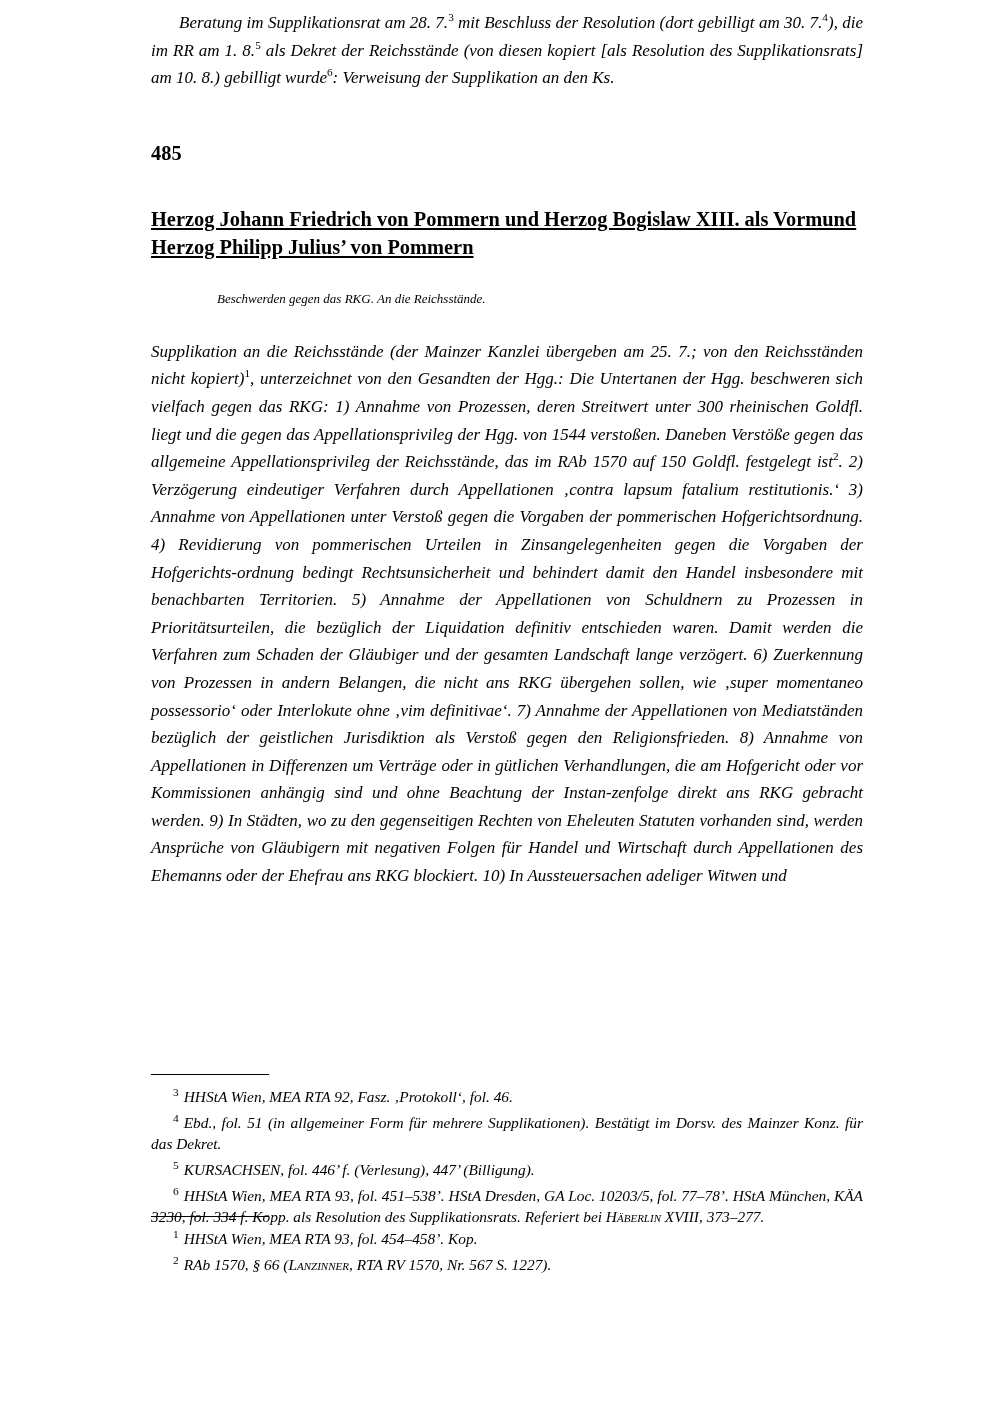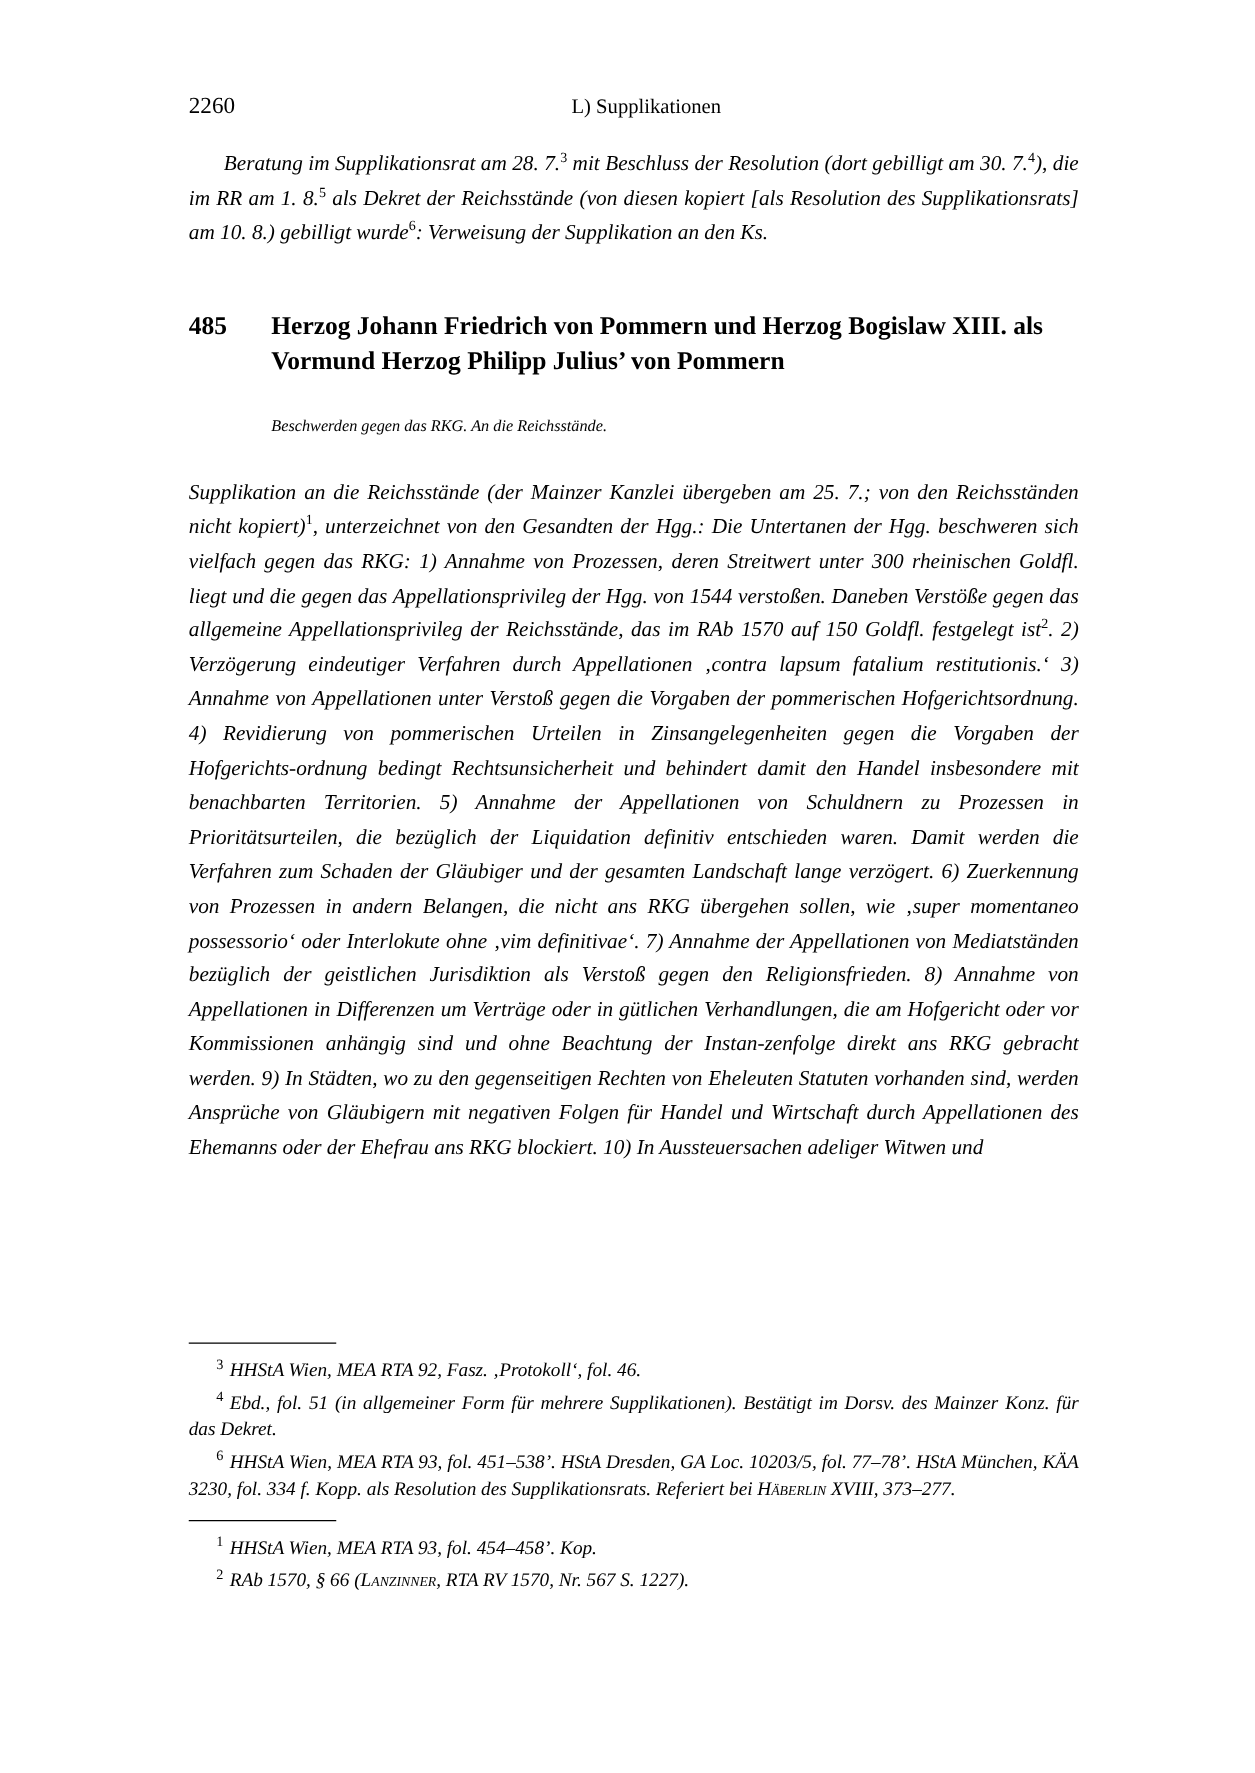--- a/index.html
+++ b/index.html
@@ -73,29 +73,31 @@
 
   
   .entry-heading {
     margin-top: 47px;
     display: flex;
     align-items: flex-start;
     font-style: normal;
     font-weight: bold;
     font-size: 20.4px;
     line-height: 28.5px;
+    flex-direction: column;
   }
   .entry-number {
     width: 66px;
     flex: 0 0 66px;
     font-weight: bold;
   }
   .entry-title {
     flex: 1 1 auto;
     font-weight: bold;
+    text-decoration: underline;
   }
 
   .entry-subtitle {
     margin-top: 24px;
     margin-left: 66px;
     font-style: italic;
     font-weight: normal;
     font-size: 13px;
     line-height: 26px;
   }
@@ -147,24 +149,20 @@
     line-height: 0;
   }
 </style>
 </head>
 <body>
 
 <div class="page">
 
   <div class="content">
 
-    <div class="running-head">
-      <span class="folio">2260</span>
-      <span class="head-title">L) Supplikationen</span>
-    </div>
 
     <div class="intro-block">
       <p class="para indent-first"><span>Beratung im Supplikationsrat am 28. 7.</span><sup class="ref">3</sup><span> mit Beschluss der Resolution (dort gebilligt am 30. 7.</span><sup class="ref">4</sup><span>), die im RR am 1. 8.</span><sup class="ref">5</sup><span> als Dekret der Reichsstände (von diesen kopiert [als Resolution des Supplikationsrats] am 10. 8.) gebilligt wurde</span><sup class="ref">6</sup><span>: Verweisung der Supplikation an den Ks.</span></p>
     </div>
 
     <div class="entry-heading">
       <span class="entry-number">485</span>
       <span class="entry-title">Herzog Johann Friedrich von Pommern und Herzog Bogislaw XIII. als Vormund Herzog Philipp Julius’ von Pommern</span>
     </div>
 
@@ -173,20 +171,21 @@
     <div class="body-block">
       <p class="para"><span>Supplikation an die Reichsstände (der Mainzer Kanzlei übergeben am 25. 7.; von den Reichsständen nicht kopiert)</span><sup class="ref">1</sup><span>, unterzeichnet von den Gesandten der Hgg.: Die Untertanen der Hgg. beschweren sich vielfach gegen das RKG: 1) Annahme von Prozessen, deren Streitwert unter 300 rheinischen Goldfl. liegt und die gegen das Appellationsprivileg der Hgg. von 1544 verstoßen. Daneben Verstöße gegen das allgemeine Appellationsprivileg der Reichsstände, das im RAb 1570 auf 150 Goldfl. festgelegt ist</span><sup class="ref">2</sup><span>. 2) Verzögerung eindeutiger Verfahren durch Appellationen ‚contra lapsum fatalium restitutionis.‘ 3) Annahme von Appellationen unter Verstoß gegen die Vorgaben der pommerischen Hofgerichtsordnung. 4) Revidierung von pommerischen Urteilen in Zinsangelegenheiten gegen die Vorgaben der Hofgerichts-ordnung bedingt Rechtsunsicherheit und behindert damit den Handel insbesondere mit benachbarten Territorien. 5) Annahme der Appellationen von Schuldnern zu Prozessen in Prioritätsurteilen, die bezüglich der Liquidation definitiv entschieden waren. Damit werden die Verfahren zum Schaden der Gläubiger und der gesamten Landschaft lange verzögert. 6) Zuerkennung von Prozessen in andern Belangen, die nicht ans RKG übergehen sollen, wie ‚super momentaneo possessorio‘ oder Interlokute ohne ‚vim definitivae‘. 7) Annahme der Appellationen von Mediatständen bezüglich der geistlichen Jurisdiktion als Verstoß gegen den Religionsfrieden. 8) Annahme von Appellationen in Differenzen um Verträge oder in gütlichen Verhandlungen, die am Hofgericht oder vor Kommissionen anhängig sind und ohne Beachtung der Instan-zenfolge direkt ans RKG gebracht werden. 9) In Städten, wo zu den gegenseitigen Rechten von Eheleuten Statuten vorhanden sind, werden Ansprüche von Gläubigern mit negativen Folgen für Handel und Wirtschaft durch Appellationen des Ehemanns oder der Ehefrau ans RKG blockiert. 10) In Aussteuersachen adeliger Witwen und</span></p>
     </div>
 
   </div>
 
   <div class="footnotes fn-group-1">
     <div class="fn-rule"></div>
     <p class="fn nonjust"><span class="fn-mark">3</span><span>HHStA Wien, MEA RTA 92, Fasz. ‚Protokoll‘, fol. 46.</span></p>
     <p class="fn"><span class="fn-mark">4</span><span>Ebd., fol. 51 (in allgemeiner Form für mehrere Supplikationen). Bestätigt im Dorsv. des Mainzer Konz. für das Dekret.</span></p>
+    <p class="fn nonjust"><span class="fn-mark">5</span><span>KURSACHSEN, fol. 446’ f. (Verlesung), 447’ (Billigung).</span></p>
     <p class="fn"><span class="fn-mark">6</span><span>HHStA Wien, MEA RTA 93, fol. 451–538’. HStA Dresden, GA Loc. 10203/5, fol. 77–78’. HStA München, KÄA 3230, fol. 334 f. Kopp. als Resolution des Supplikationsrats. Referiert bei </span><span class="smallcaps">Häberlin</span><span> XVIII, 373–277.</span></p>
   </div>
 
   <div class="footnotes fn-group-2">
     <div class="fn-rule"></div>
     <p class="fn nonjust"><span class="fn-mark">1</span><span>HHStA Wien, MEA RTA 93, fol. 454–458’. Kop.</span></p>
     <p class="fn nonjust"><span class="fn-mark">2</span><span>RAb 1570, § 66 (</span><span class="smallcaps">Lanzinner</span><span>, RTA RV 1570, Nr. 567 S. 1227).</span></p>
   </div>
 
 </div>

